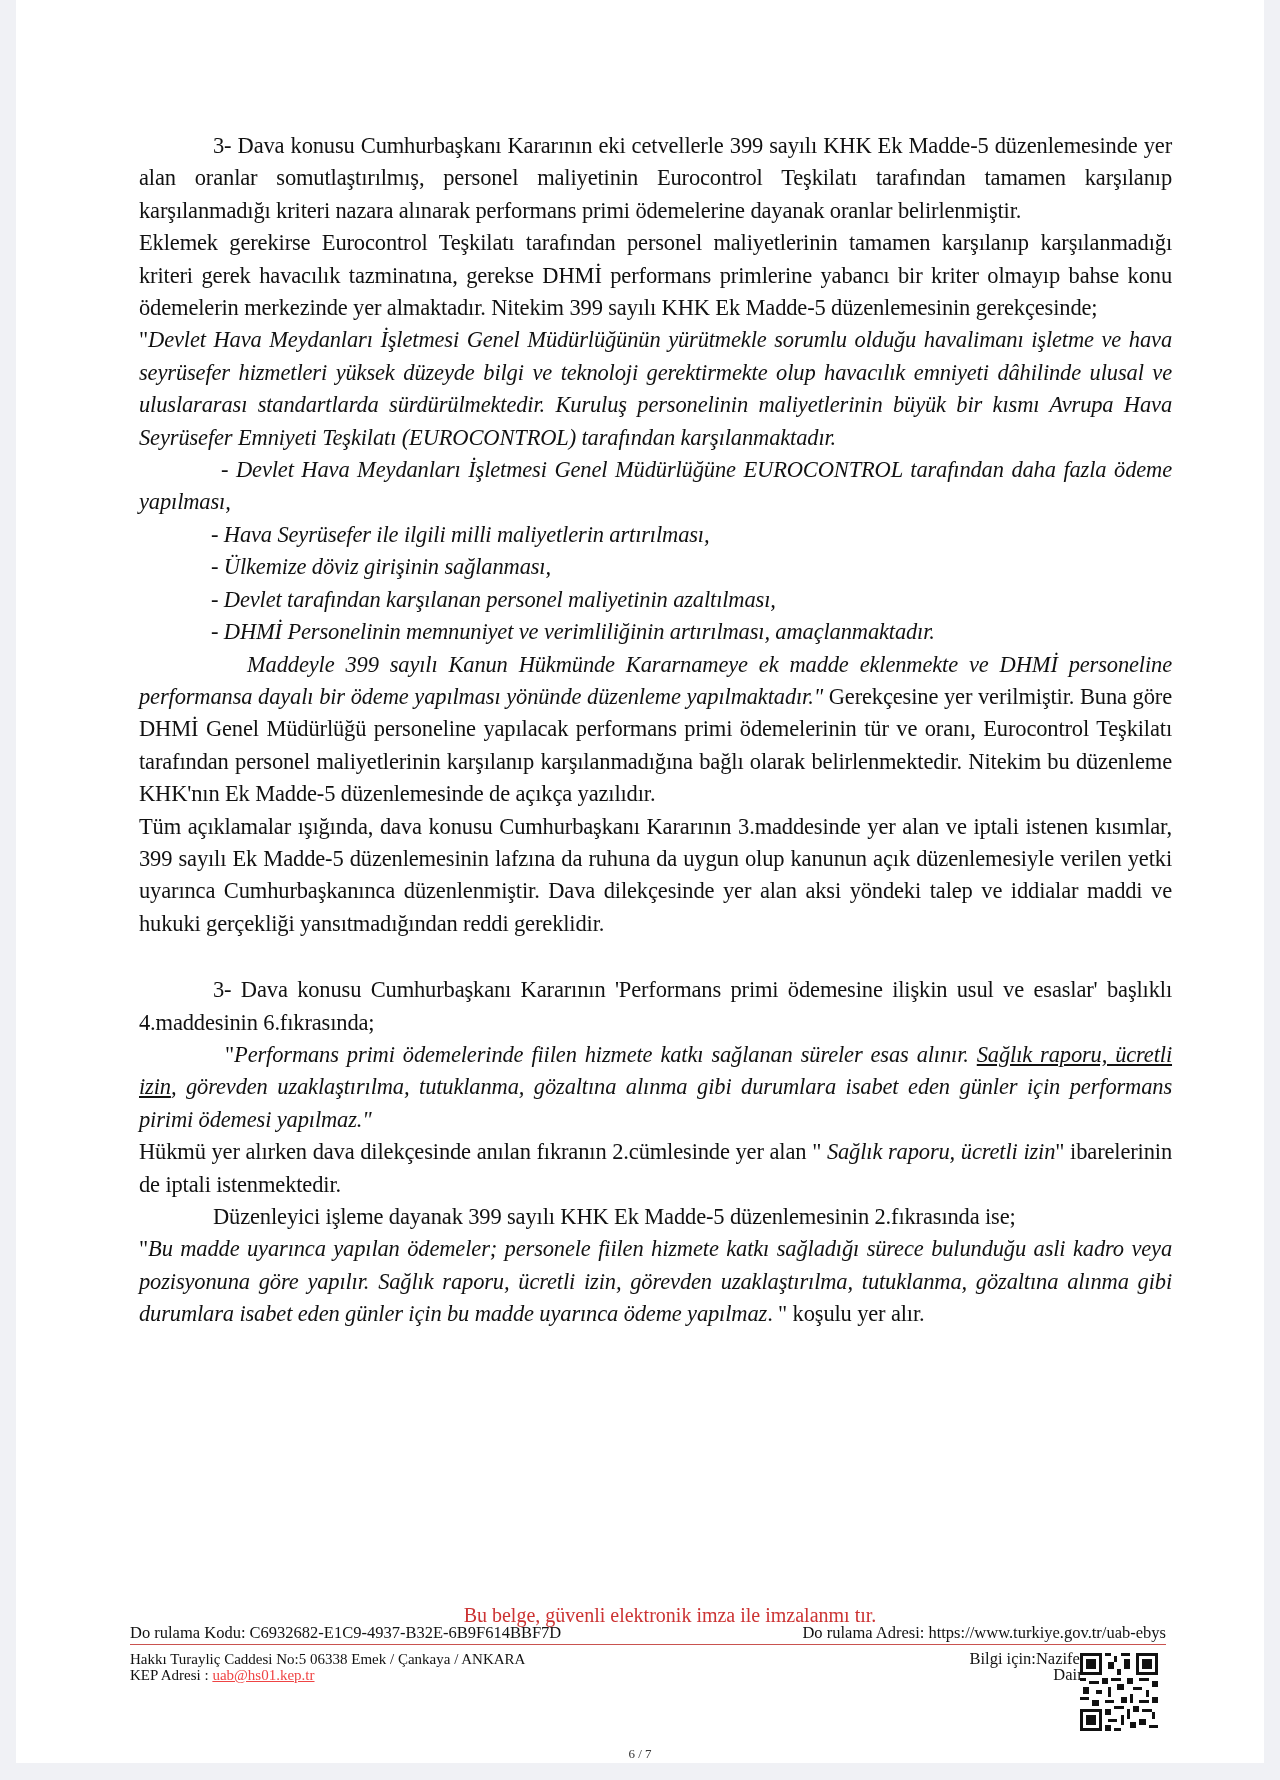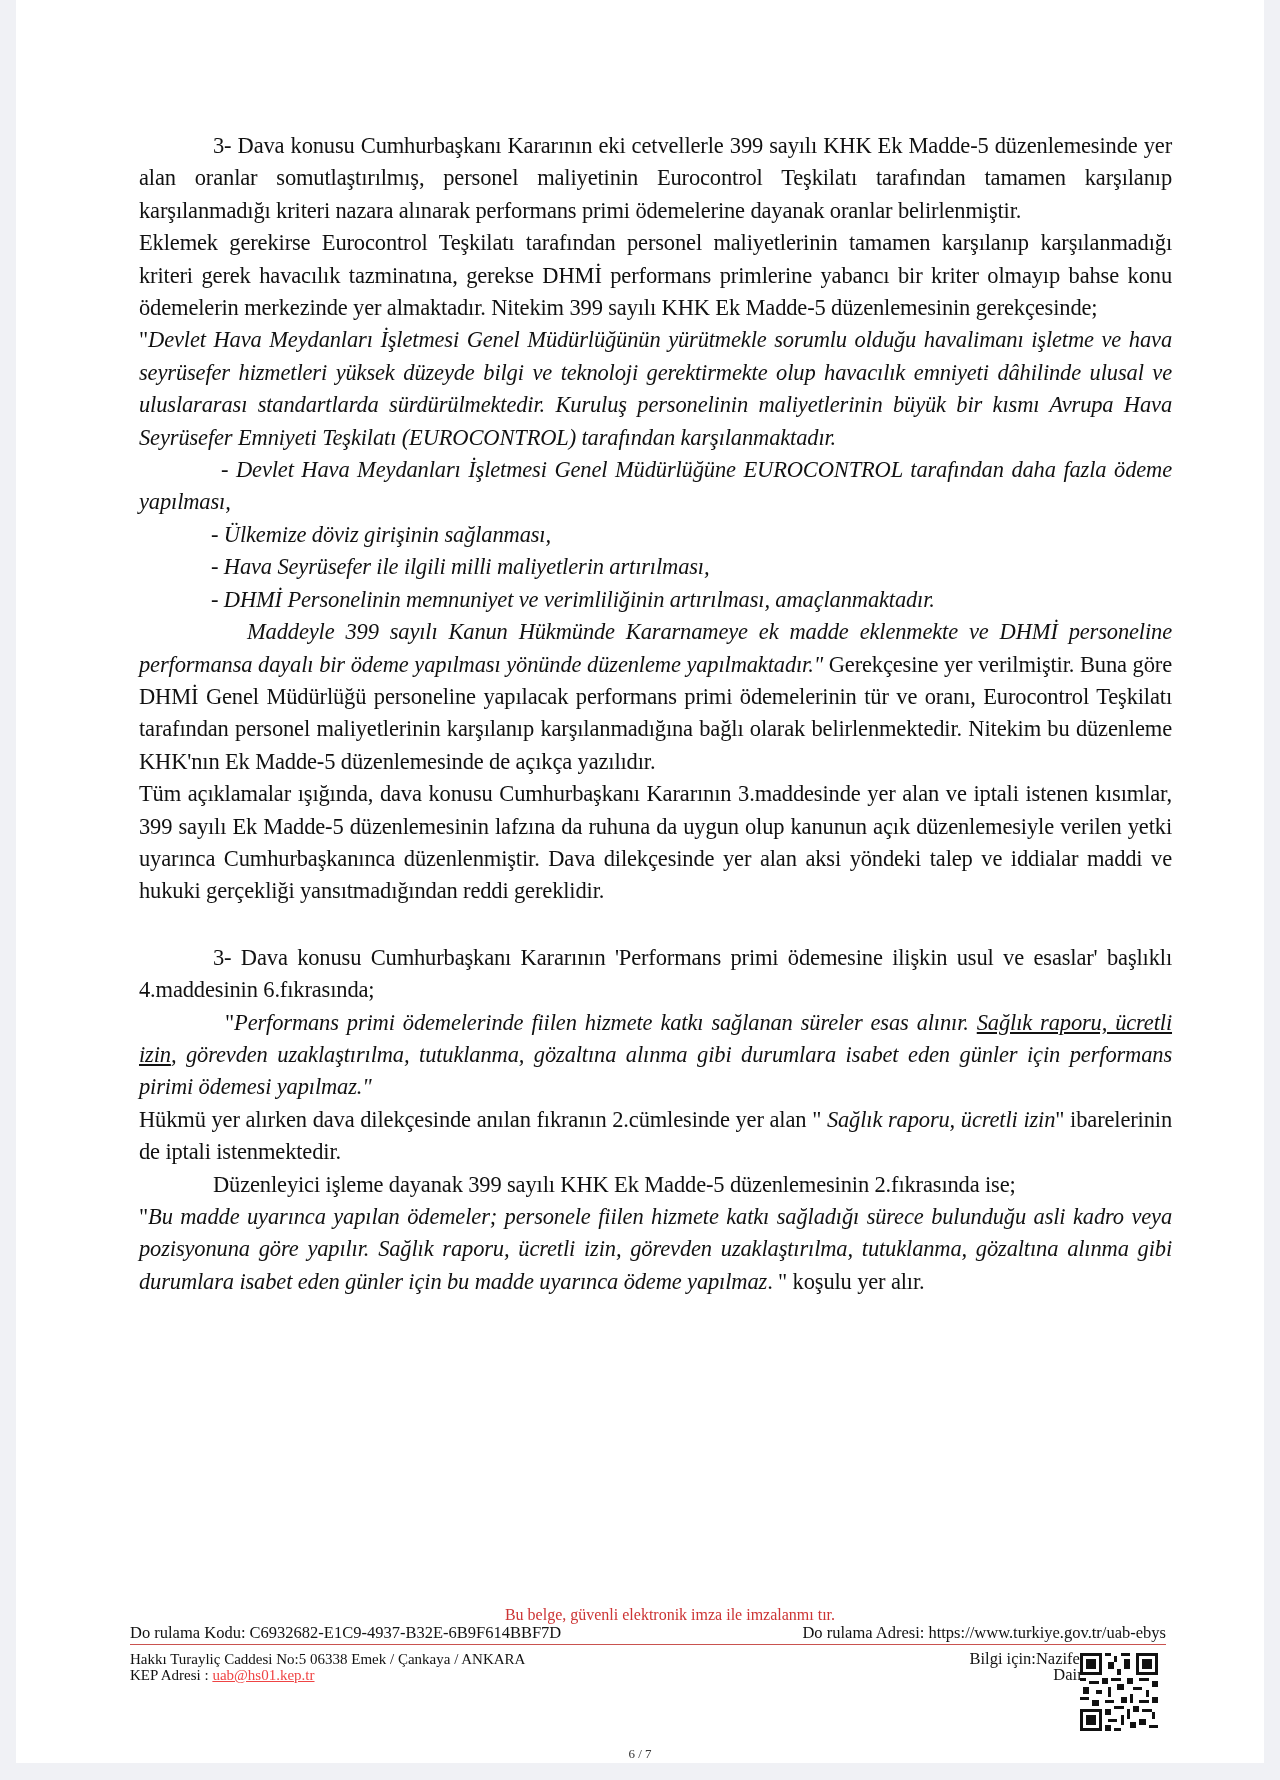--- a/index.html
+++ b/index.html
@@ -28,21 +28,21 @@
     .indent-quote { text-indent: 108px; }
     .indent-sub { text-indent: 86px; }
     .dash-first { text-indent: 82px; }
     .dash-item { padding-left: 72px; text-align: left; }
     .it { font-style: italic; }
     .ul { text-decoration: underline; }
     .gap { height: 34px; }
     .footer-red {
       position: absolute; left: 0; width: 1248px; top: 1606px;
       text-align: center; color: #cc3333;
-      font-size: 16px; line-height: 18px;
+      font-size: 20px; line-height: 18px;
       padding-left: 60px; box-sizing: border-box;
     }
     .footer-row {
       position: absolute; left: 114px; width: 1036px; top: 1624px;
       font-size: 16.5px; line-height: 18px;
       display: flex; justify-content: space-between;
     }
     .footer-rule {
       position: absolute; left: 114px; width: 1036px; top: 1644px;
       height: 1px; background: #c9524f;
@@ -68,22 +68,23 @@
   </style>
 </head>
 <body>
 
 <div class="page">
   <div class="body-text">
     <p class="indent">3- Dava konusu Cumhurbaşkanı Kararının eki cetvellerle 399 sayılı KHK Ek Madde-5 düzenlemesinde yer alan oranlar somutlaştırılmış, personel maliyetinin Eurocontrol Teşkilatı tarafından tamamen karşılanıp karşılanmadığı kriteri nazara alınarak performans primi ödemelerine dayanak oranlar belirlenmiştir.</p>
     <p>Eklemek gerekirse Eurocontrol Teşkilatı tarafından personel maliyetlerinin tamamen karşılanıp karşılanmadığı kriteri gerek havacılık tazminatına, gerekse DHMİ performans primlerine yabancı bir kriter olmayıp bahse konu ödemelerin merkezinde yer almaktadır. Nitekim 399 sayılı KHK Ek Madde-5 düzenlemesinin gerekçesinde;</p>
     <p><span>"</span><span class="it">Devlet Hava Meydanları İşletmesi Genel Müdürlüğünün yürütmekle sorumlu olduğu havalimanı işletme ve hava seyrüsefer hizmetleri yüksek düzeyde bilgi ve teknoloji gerektirmekte olup havacılık emniyeti dâhilinde ulusal ve uluslararası standartlarda sürdürülmektedir. Kuruluş personelinin maliyetlerinin büyük bir kısmı Avrupa Hava Seyrüsefer Emniyeti Teşkilatı (EUROCONTROL) tarafından karşılanmaktadır.</span></p>
     <p class="it dash-first">-  Devlet Hava Meydanları İşletmesi Genel Müdürlüğüne EUROCONTROL tarafından daha fazla ödeme yapılması,</p>
+    <p class="it dash-item">-  Hava Seyrüsefer ile ilgili milli maliyetlerin artırılması,</p>
     <p class="it dash-item">-  Ülkemize döviz girişinin sağlanması,</p>
-    <p class="it dash-item">-  Hava Seyrüsefer ile ilgili milli maliyetlerin artırılması,</p>
+    <p class="it dash-item">-  Devlet tarafından karşılanan personel maliyetinin azaltılması,</p>
     <p class="it dash-item">-  DHMİ Personelinin memnuniyet ve verimliliğinin artırılması, amaçlanmaktadır.</p>
     <p class="indent-quote"><span class="it">Maddeyle 399 sayılı Kanun Hükmünde Kararnameye ek madde eklenmekte ve DHMİ personeline performansa dayalı bir ödeme yapılması yönünde düzenleme yapılmaktadır."</span><span> Gerekçesine yer verilmiştir. Buna göre DHMİ Genel Müdürlüğü personeline yapılacak performans primi ödemelerinin tür ve oranı, Eurocontrol Teşkilatı tarafından personel maliyetlerinin karşılanıp karşılanmadığına bağlı olarak belirlenmektedir. Nitekim bu düzenleme KHK'nın Ek Madde-5 düzenlemesinde de açıkça yazılıdır.</span></p>
     <p>Tüm açıklamalar ışığında, dava konusu Cumhurbaşkanı Kararının 3.maddesinde yer alan ve iptali istenen kısımlar, 399 sayılı Ek Madde-5 düzenlemesinin lafzına da ruhuna da uygun olup kanunun açık düzenlemesiyle verilen yetki uyarınca Cumhurbaşkanınca düzenlenmiştir. Dava dilekçesinde yer alan aksi yöndeki talep ve iddialar maddi ve hukuki gerçekliği yansıtmadığından reddi gereklidir.</p>
     <div class="gap"></div>
     <p class="indent">3- Dava konusu Cumhurbaşkanı Kararının  'Performans primi ödemesine ilişkin usul ve esaslar' başlıklı 4.maddesinin 6.fıkrasında;</p>
     <p class="indent-sub"><span>"</span><span class="it">Performans primi ödemelerinde fiilen hizmete katkı sağlanan süreler esas alınır. </span><span class="it ul">Sağlık raporu, ücretli izin</span><span class="it">, görevden uzaklaştırılma, tutuklanma, gözaltına alınma gibi durumlara isabet eden günler için performans pirimi ödemesi yapılmaz."</span></p>
     <p><span>Hükmü yer alırken dava dilekçesinde anılan fıkranın 2.cümlesinde yer alan " </span><span class="it">Sağlık raporu, ücretli izin</span><span>" ibarelerinin de iptali istenmektedir.</span></p>
     <p class="indent">Düzenleyici işleme dayanak 399 sayılı KHK Ek Madde-5 düzenlemesinin 2.fıkrasında ise;</p>
     <p><span>"</span><span class="it">Bu madde uyarınca yapılan ödemeler; personele fiilen hizmete katkı sağladığı sürece bulunduğu asli kadro veya pozisyonuna göre yapılır. Sağlık raporu, ücretli izin, görevden uzaklaştırılma, tutuklanma, gözaltına alınma gibi durumlara isabet eden günler için bu madde uyarınca ödeme yapılmaz</span><span>. " koşulu yer alır.</span></p>
   </div>

